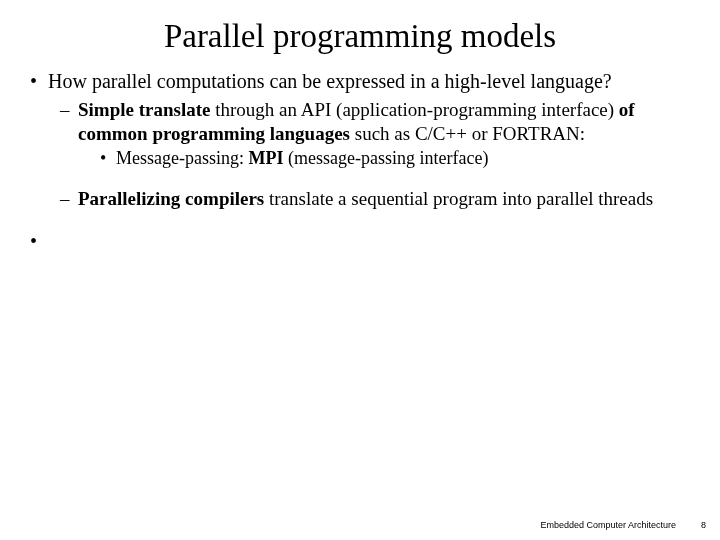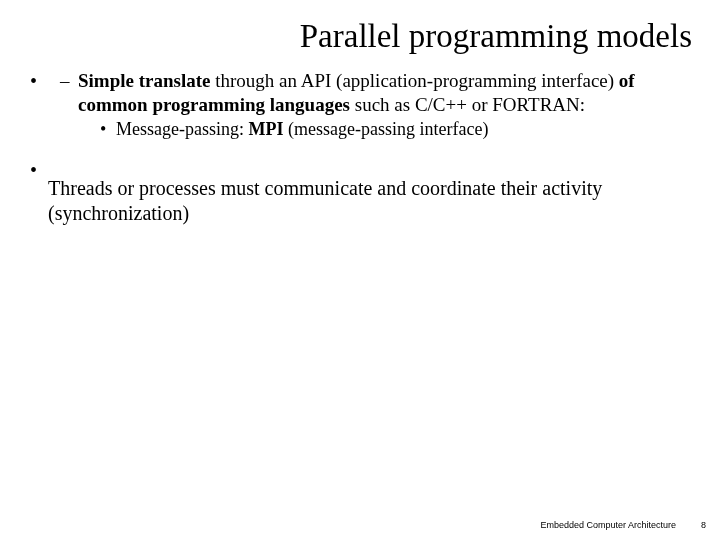--- a/index.html
+++ b/index.html
@@ -5,21 +5,21 @@
   html,body{margin:0;padding:0}
   body{
     width:720px;height:540px;
     background:#fff;
     font-family:"Comic Sans MS","Comic Sans",cursive;
     color:#000;
     position:relative;
     box-sizing:border-box;
   }
   .slide{width:720px;height:540px;position:relative;padding:12px 28px 40px 28px;box-sizing:border-box}
-  .title{font-size:33px;text-align:right;margin:6px 0 14px 0;font-weight:400}
+  .title{font-size:33px;text-align:center;margin:6px 0 14px 0;font-weight:400}
   ul{list-style:none;margin:0;padding:0}
   .lvl1{font-size:20px;margin:6px 0 6px 0;line-height:1.25}
   .lvl1 > li{padding-left:20px;position:relative;margin-bottom:10px}
   .lvl1 > li::before{content:"•";position:absolute;left:2px;top:0}
   .lvl2{font-size:19px;margin:4px 0 8px 0;line-height:1.25}
   .lvl2 > li{padding-left:30px;position:relative;margin-bottom:18px}
   .lvl2 > li::before{content:"–";position:absolute;left:12px;top:0}
   .lvl3{font-size:18px;margin:2px 0 6px 0;line-height:1.22}
   .lvl3 > li{padding-left:38px;position:relative}
   .lvl3 > li::before{content:"•";position:absolute;left:22px;top:0}
@@ -34,34 +34,37 @@
   .gap{height:18px}
 </style>
 </head>
 <body>
 
 <div class="slide">
   <div class="title">Parallel programming models</div>
 
   <ul class="lvl1">
     <li>
+      <span>How parallel computations can be expressed in a high-level language?</span>
       <ul class="lvl2">
         <li>
           <span class="b">Simple translate</span><span> through an API (application-programming interface) </span><span class="b">of common programming languages</span><span> such as C/C++ or FORTRAN:</span>
           <ul class="lvl3">
             <li>
               <span>Message-passing: </span><span class="b">MPI</span><span> (message-passing interface)</span>
             </li>
           </ul>
         </li>
+        <li>
+          <span class="b">Parallelizing compilers</span><span> translate a sequential program into parallel threads</span>
+        </li>
       </ul>
     </li>
     <li>
       <div class="gap"></div>
-      <span>Threads or processes must communicate and coordinate their activity (synchronization)</span>
     </li>
   </ul>
 
   <div class="footer">
     <span class="label">Embedded Computer Architecture</span>
     <span class="num">8</span>
   </div>
 </div>
 
 </body></html>

